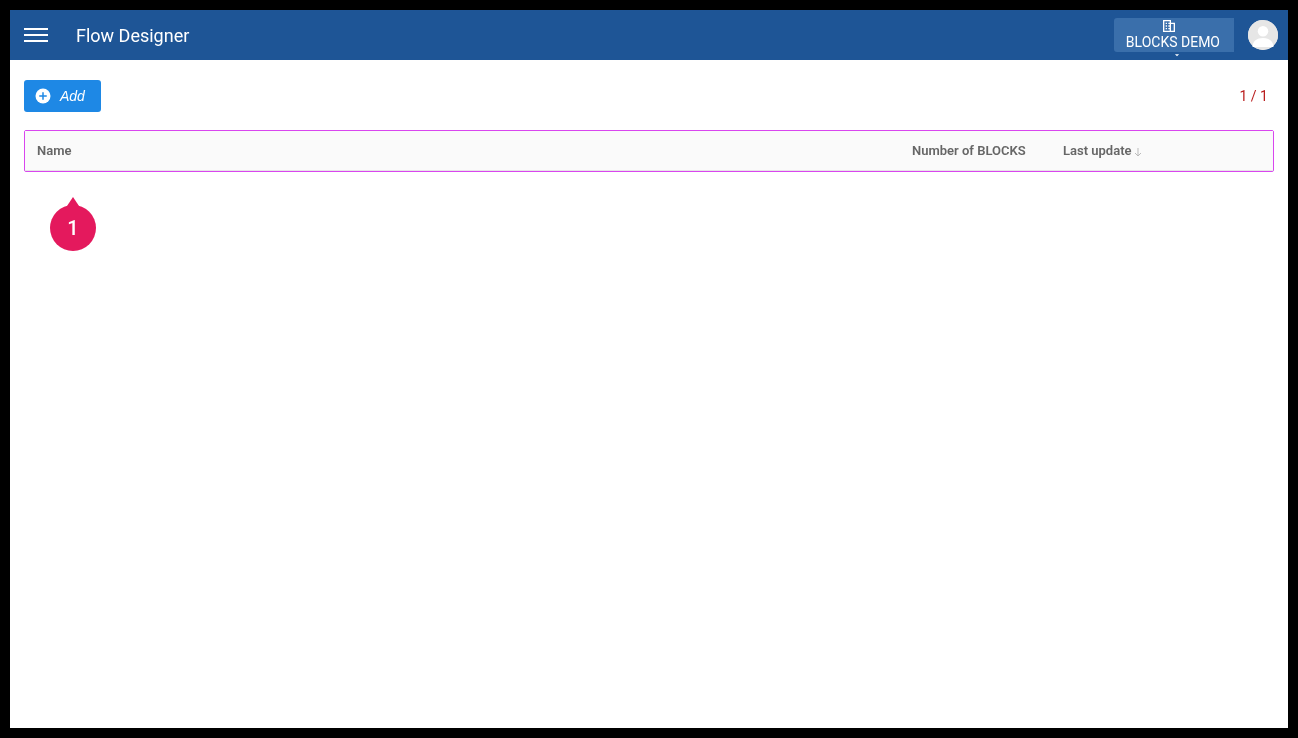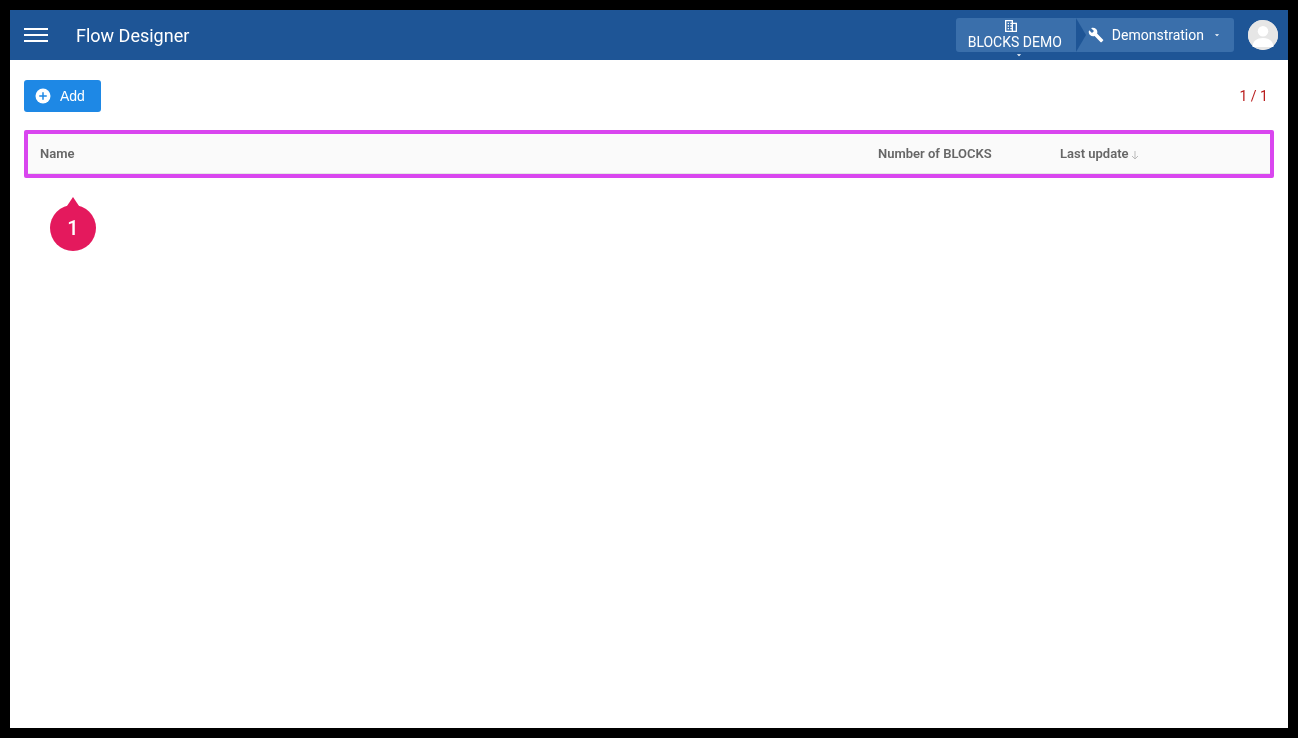--- a/index.html
+++ b/index.html
@@ -116,32 +116,33 @@
     display: inline-flex;
     align-items: center;
     background: #1e88e5;
     color: #fff;
     border: none;
     border-radius: 3px;
     height: 32px;
     padding: 0 16px 0 10px;
     font-size: 14px;
     cursor: pointer;
+    font-style: italic;
   }
   .btn-add svg { margin-right: 8px; }
   .page-counter {
     margin-left: auto;
     color: #b91c1c;
     font-size: 14px;
     padding-right: 6px;
   }
   
   .table {
     margin: 12px 14px 0 14px;
-    border: 4px solid #d946ef;
+    border: 1px solid #d946ef;
     border-radius: 2px;
   }
   .thead, .trow {
     display: flex;
     align-items: center;
   }
   .thead {
     height: 40px;
     background: #fafafa;
     border-bottom: 1px solid #e5e5e5;
@@ -150,21 +151,21 @@
     color: #666;
   }
   .trow {
     height: 40px;
     border-bottom: 1px solid #eee;
     font-size: 14px;
     color: #444;
   }
   .trow:last-child { border-bottom: none; }
   .col-name { flex: 1; padding-left: 12px; display: flex; align-items: center; }
-  .col-blocks { width: 182px; }
+  .col-blocks { width: 151px; }
   .col-updated { width: 170px; display: flex; align-items: flex-end; }
   .col-actions { width: 40px; display: flex; justify-content: center; }
   .sort-icon { color: #bbb; }
   .row-link {
     color: #1e88e5;
     display: inline-flex;
     align-items: center;
     cursor: pointer;
   }
   .row-link svg { margin-left: 2px; }
@@ -224,29 +225,20 @@
       <div class="crumb first">
         <svg class="icon-lead" width="16" height="16" viewBox="0 0 24 24" fill="#fff">
             <path d="M3 21V3h12v4h6v14H3zm2-2h8V5H5v14zm10 0h4V9h-4v10zM7 7h2v2H7V7zm4 0h2v2h-2V7zM7 11h2v2H7v-2zm4 0h2v2h-2v-2zM7 15h2v2H7v-2zm4 0h2v2h-2v-2z"></path>
           </svg>
         <span>BLOCKS DEMO</span>
         <svg class="caret" width="10" height="10" viewBox="0 0 24 24" fill="#fff">
             <path d="M7 10l5 5 5-5z"></path>
           </svg>
       </div>
       <div class="crumb-sep"></div>
-      <div class="crumb second">
-        <svg class="icon-lead" width="16" height="16" viewBox="0 0 24 24" fill="#fff">
-            <path d="M22.7 19l-9.1-9.1c.9-2.3.4-5-1.5-6.9-2-2-5-2.4-7.4-1.3L9 6 6 9 1.7 4.7C.6 7.1 1 10.1 3 12.1c1.9 1.9 4.6 2.4 6.9 1.5l9.1 9.1c.4.4 1 .4 1.4 0l2.3-2.3c.5-.4.5-1.1 0-1.4z"></path>
-          </svg>
-        <span>Demonstration</span>
-        <svg class="caret" width="10" height="10" viewBox="0 0 24 24" fill="#fff">
-            <path d="M7 10l5 5 5-5z"></path>
-          </svg>
-      </div>
     </div>
     <div class="avatar">
       <svg viewBox="0 0 40 40">
         <circle cx="20" cy="20" r="20" fill="#e6e6e6"></circle>
         <circle cx="20" cy="15" r="7" fill="#fff"></circle>
         <path d="M6 36c0-8 6-12 14-12s14 4 14 12" fill="#fff"></path>
       </svg>
     </div>
   </div>
 

